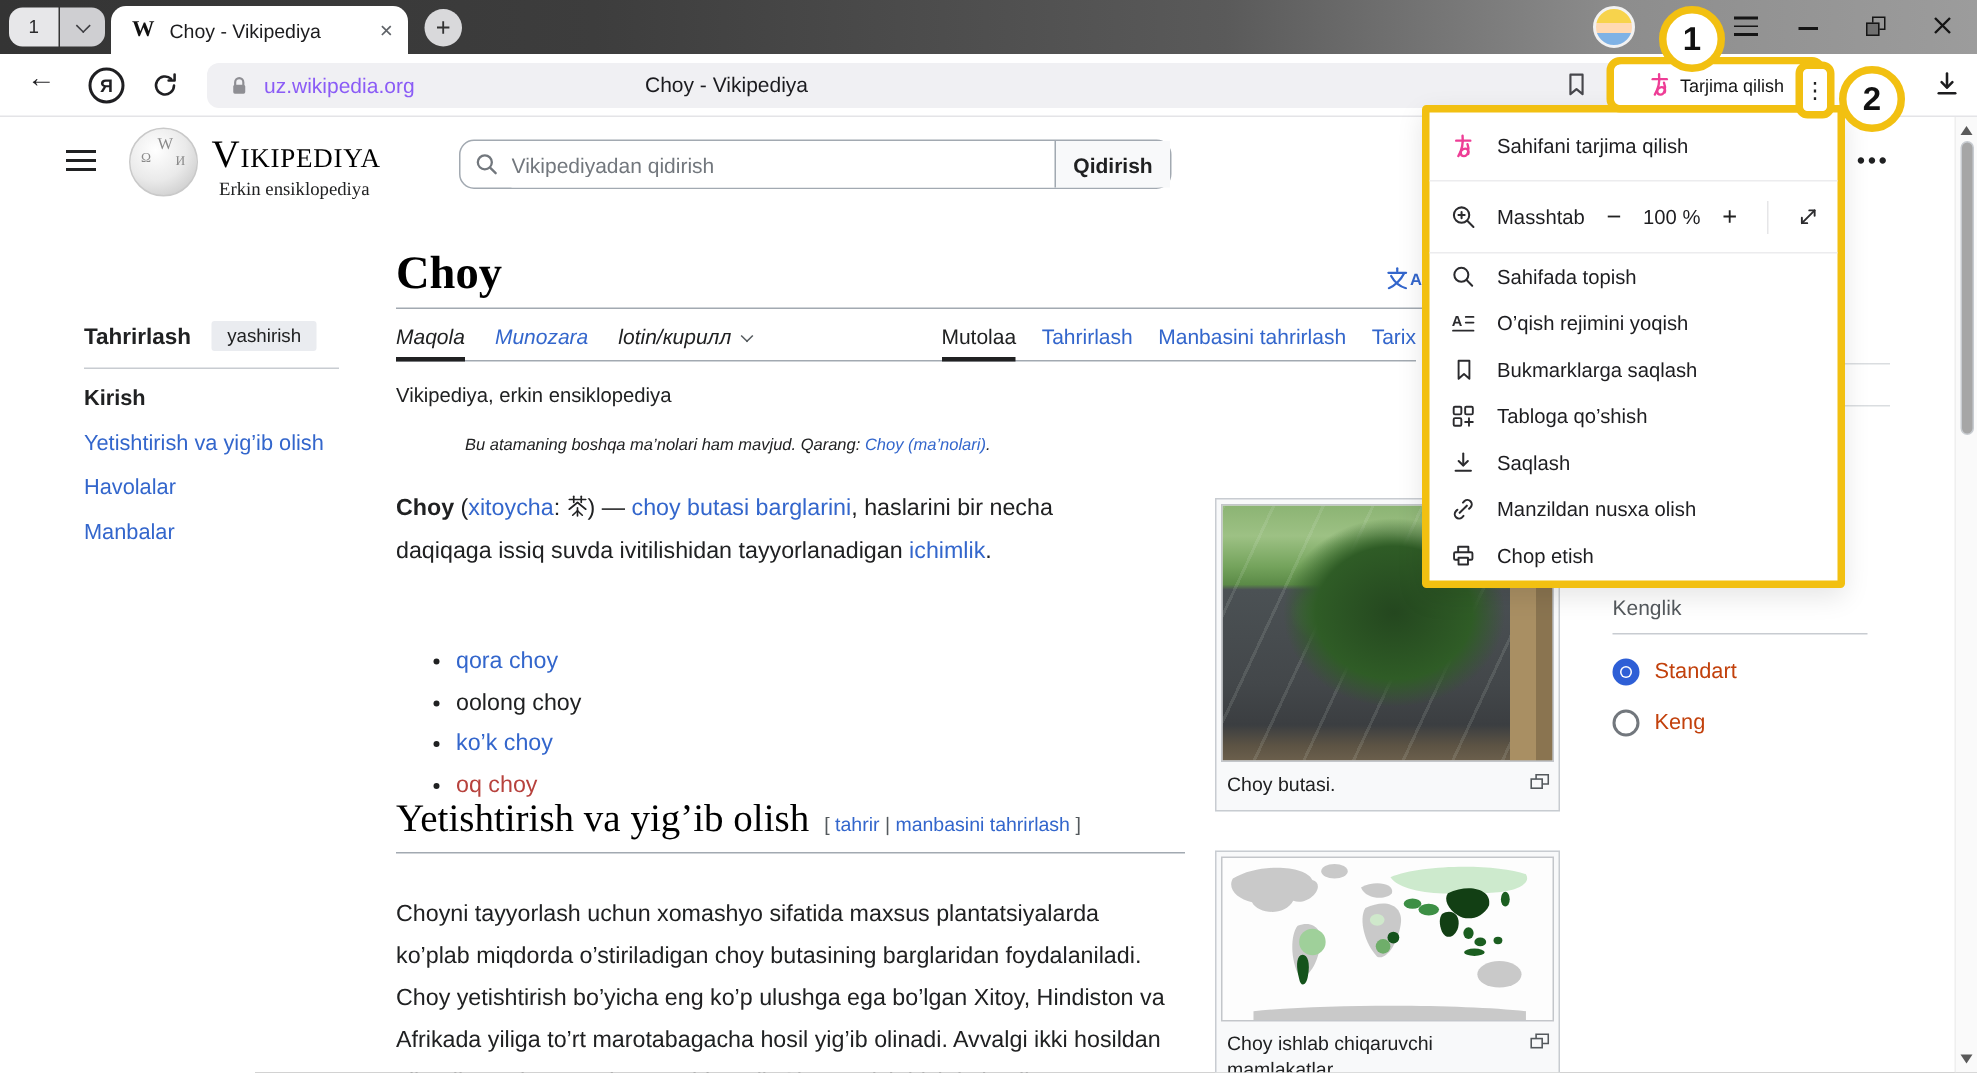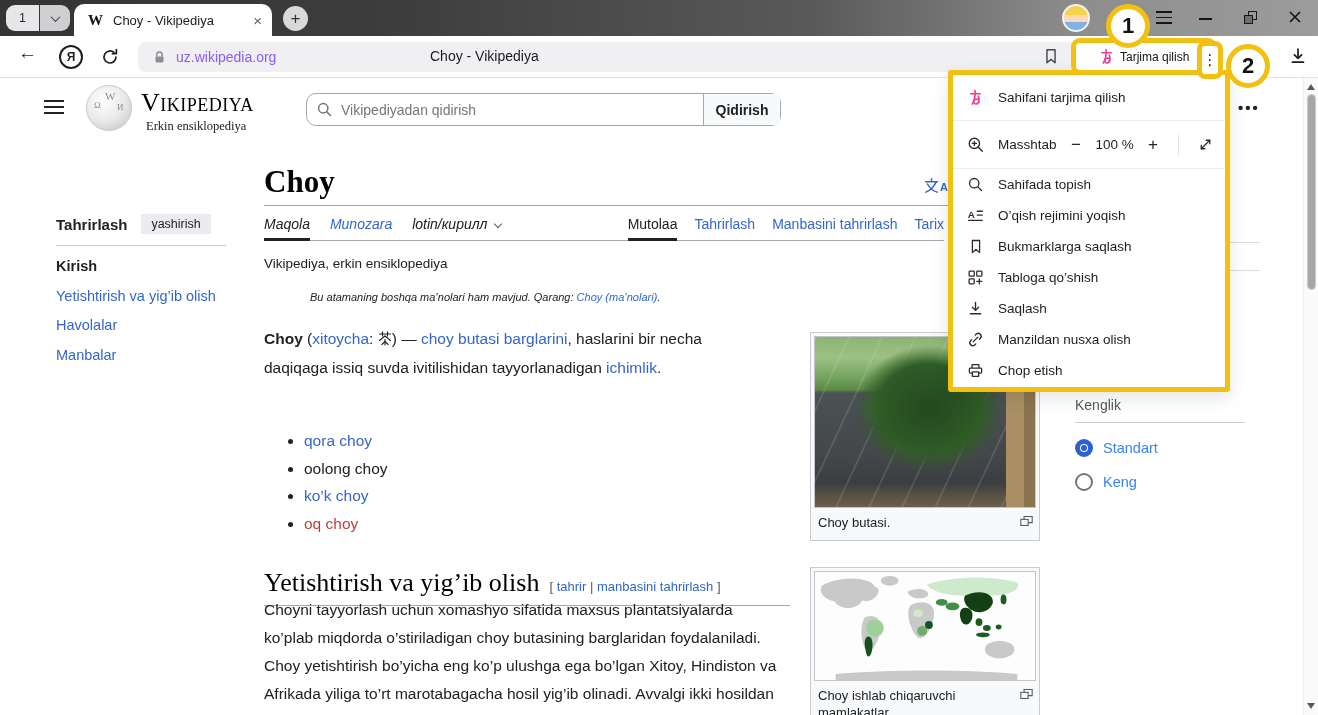--- a/index.html
+++ b/index.html
@@ -100,21 +100,21 @@
   .ptab{padding-bottom:8px;position:relative;white-space:nowrap;}
   .ptab.on{color:#202122;}
   .ptab.on::after{content:"";position:absolute;left:0;right:0;bottom:-1px;height:3px;background:#202122;}
   .ptab.plain{color:#202122;}
   .dchev{display:inline-block;width:6px;height:6px;border-right:1.5px solid #54595d;border-bottom:1.5px solid #54595d;transform:rotate(45deg);margin-left:7px;position:relative;top:-2px;}
   #sitesub{position:absolute;left:264px;top:256px;font-size:13.5px;color:#202122;}
   #hatnote{position:absolute;left:297px;top:291px;font-size:11px;font-style:italic;color:#202122;margin-left:13px;}
   #leadp{position:absolute;left:264px;top:324px;width:470px;font-size:15.5px;line-height:29px;color:#202122;}
   #typesintro{position:absolute;left:264px;top:394px;font-size:15.5px;color:#202122;}
   #typeslist{position:absolute;left:288px;top:427px;font-size:15.5px;line-height:27.5px;color:#202122;list-style:disc;padding-left:16px;}
-  #h2block{position:absolute;left:264px;top:568px;width:526px;border-bottom:1px solid #a2a9b1;padding-bottom:7px;}
+  #h2block{position:absolute;left:264px;top:531px;width:526px;border-bottom:1px solid #a2a9b1;padding-bottom:7px;}
   #h2block .h2t{font-family:"Liberation Serif","DejaVu Serif",serif;font-size:26px;color:#000;}
   #h2block .edits{font-size:13px;margin-left:10px;}
   #h2block .br{color:#54595d;}
   #bodyp{position:absolute;left:264px;top:596px;width:516px;font-size:15.5px;line-height:28px;color:#202122;}
 
   .thumb{position:absolute;left:810px;width:230px;border:1px solid #c8ccd1;background:#f8f9fa;padding:3px;}
   .thumb .timg{width:222px;border:1px solid #c3c6ca;}
   .tcap{position:relative;padding:6px 26px 6px 4px;font-size:13px;line-height:17px;color:#202122;}
   .magnify{position:absolute;right:3px;top:7px;}
   #fig1{top:332px;}
@@ -124,21 +124,21 @@
       radial-gradient(100px 85px at 52% 42%, #24471f 0%, #2f5c26 52%, rgba(47,92,38,0) 74%),
       radial-gradient(55px 40px at 44% 25%, #6da653 0%, rgba(109,166,83,0) 70%),
       radial-gradient(45px 35px at 66% 34%, #55923f 0%, rgba(85,146,63,0) 70%),
       radial-gradient(40px 30px at 33% 42%, #47813a 0%, rgba(71,129,58,0) 70%),
       radial-gradient(35px 25px at 80% 18%, #8cb96b 0%, rgba(140,185,107,0) 70%),
       linear-gradient(90deg, rgba(0,0,0,0) 0 87%, #a98f63 87% 95%, #8a7450 95% 100%),
       repeating-linear-gradient(115deg, rgba(225,235,225,.12) 0 2px, rgba(0,0,0,0) 2px 30px),
       linear-gradient(180deg, #8cb474 0%, #9dc184 12%, #74a35c 24%, #5b8a47 31%, #4b5154 33%, #43474a 70%, #3b3e41 86%, #5c5344 94%, #6b5f4c 100%);}
   #appearance{position:absolute;left:1075px;top:397px;width:170px;}
   #appearance .aptitle{font-size:14px;color:#54595d;padding-bottom:9px;border-bottom:1px solid #c8ccd1;}
-  .radiorow{display:flex;align-items:center;gap:10px;margin-top:16px;font-size:14.5px;color:#3b82f6;}
+  .radiorow{display:flex;align-items:center;gap:10px;margin-top:16px;font-size:14.5px;color:#c2410c;}
   .radio{width:18px;height:18px;border-radius:50%;border:2px solid #72777d;background:#fff;position:relative;flex:none;}
   .radio.sel{border-color:var(--radio-blue);background:var(--radio-blue);}
   .radio.sel::after{content:"";position:absolute;left:4px;top:4px;width:6px;height:6px;border-radius:50%;background:#fff;box-shadow:0 0 0 3px var(--radio-blue) inset;}
   .radio.sel::before{content:"";position:absolute;left:3px;top:3px;width:8px;height:8px;border-radius:50%;background:#fff;}
   .panel-frag{position:absolute;left:1228px;width:32px;height:1px;background:#dadde0;}
 
   
   #scrollbar{position:absolute;left:1303px;top:78px;width:15px;height:637px;background:#fafafa;border-left:1px solid #efefef;}
   #scrollbar .thumb{position:absolute;left:3px;top:16px;width:9px;height:196px;border-radius:5px;background:#a6a6a6;}
   .tri-up{position:absolute;left:3px;top:6px;width:0;height:0;border-left:4.5px solid transparent;border-right:4.5px solid transparent;border-bottom:6px solid #5a5a5a;}

